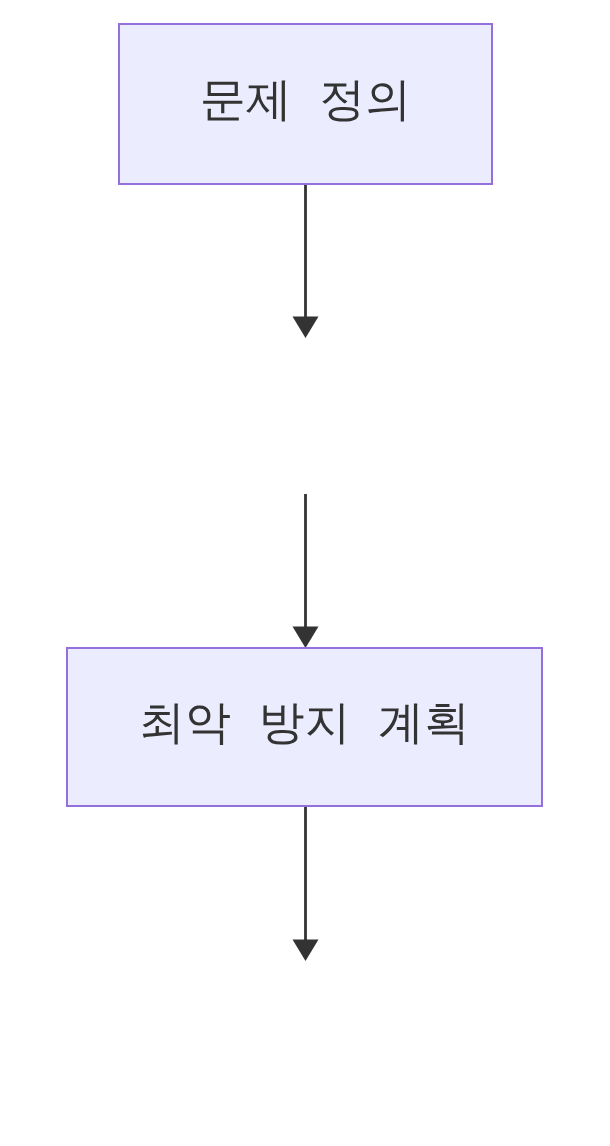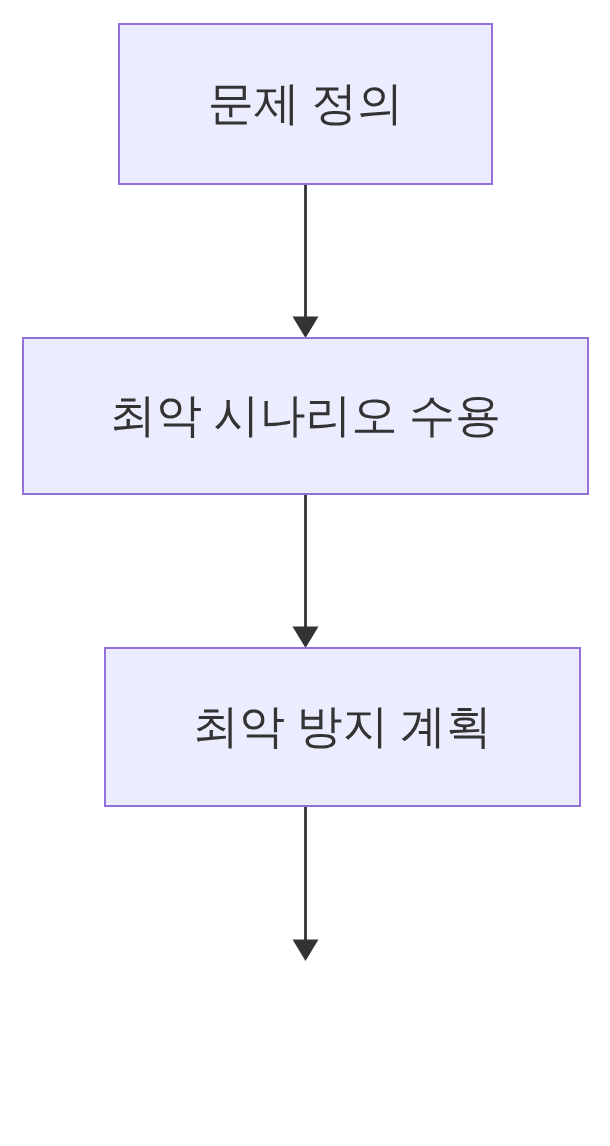--- a/index.html
+++ b/index.html
@@ -6,21 +6,21 @@
     margin: 0;
     padding: 0;
     background: #ffffff;
   }
   .canvas {
     position: relative;
     width: 610px;
     height: 1002px;
     background: var(--canvas-bg, #ffffff);
     overflow: hidden;
-    font-family: Liberation Serif, serif;
+    font-family: Liberation Mono, monospace;
   }
   .edges {
     position: absolute;
     left: 0;
     top: 0;
     width: 610px;
     height: 1146px;
     pointer-events: none;
   }
   .edge-line {
@@ -41,21 +41,21 @@
     align-items: center;
     justify-content: center;
     text-align: center;
     color: var(--node-text, #333333);
     font-size: 46px;
     line-height: 1.2;
     white-space: nowrap;
   }
   .node-1 { left: 118px; top: 23px;  width: 375px; height: 162px; }
   .node-2 { left: 22px;  top: 337px; width: 567px; height: 158px; }
-  .node-3 { left: 66px;  top: 647px; width: 477px; height: 160px; margin-left: 38px; }
+  .node-3 { left: 66px;  top: 647px; width: 477px; height: 160px; }
   .node-4 { left: 66px;  top: 960px; width: 477px; height: 160px; }
 </style>
 </head>
 <body>
 
 <div class="canvas">
 
   <svg class="edges" viewBox="0 0 610 1146" aria-hidden="true">
     <g>
       <line class="edge-line" x1="305.5" y1="184" x2="305.5" y2="320"></line>
@@ -68,22 +68,19 @@
     <g>
       <line class="edge-line" x1="305.5" y1="806" x2="305.5" y2="943"></line>
       <polygon class="edge-head" points="292.5,939.5 318.5,939.5 305.5,961"></polygon>
     </g>
   </svg>
 
   <div class="node node-1">
     <span class="node-label">문제 정의</span>
   </div>
 
-  <div class="node node-2">
-    <span class="node-label">최악 시나리오 수용</span>
-  </div>
 
   <div class="node node-3">
     <span class="node-label">최악 방지 계획</span>
   </div>
 
 
 </div>
 
 </body></html>

